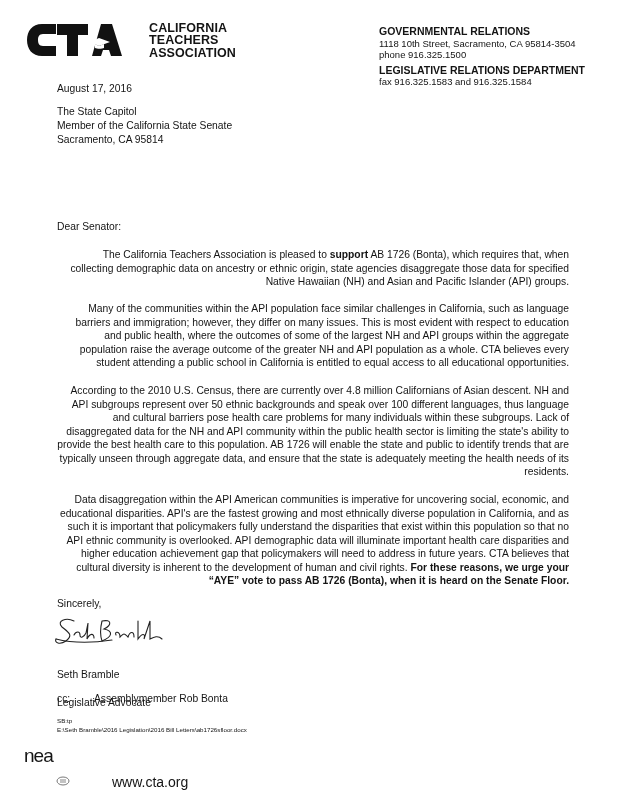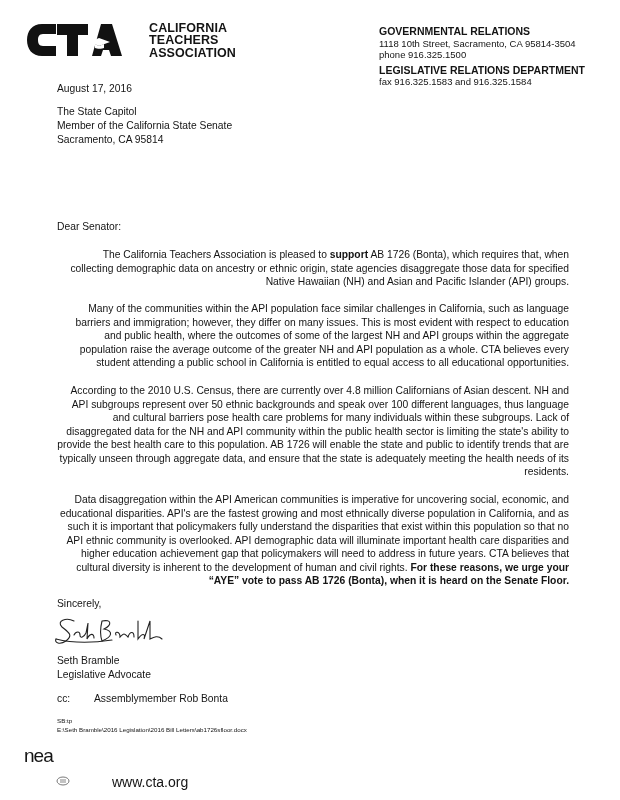--- a/index.html
+++ b/index.html
@@ -31,21 +31,21 @@
     .para { position: absolute; left: 57px; width: 512px; text-align: right; font-size: 10.3px; line-height: 13.5px; }
     .p1 { top: 248px; }
     .p2 { top: 302px; }
     .p3 { top: 384px; }
     .p4 { top: 493px; }
     .para b { font-weight: bold; }
 
     .closing { top: 597px; }
     .signature { position: absolute; left: 52px; top: 613px; width: 120px; height: 36px; }
     .signer { top: 654px; }
-    .signer div { white-space: nowrap; }
+    .signer div { white-space: nowrap; margin-top: 14px; }
     .cc { position: absolute; left: 57px; top: 693px; font-size: 10.3px; display: flex; white-space: nowrap; }
     .cc-label { width: 37px; }
 
     .ref { position: absolute; left: 57px; top: 717px; font-size: 6.2px; line-height: 8.5px; white-space: nowrap; }
 
     .footer-nea { position: absolute; left: 24px; top: 747px; font-family: Liberation Sans, sans-serif; font-size: 19px; letter-spacing: -1px; line-height: 18px; }
     .nea-mark { position: absolute; left: 56px; top: 776px; width: 14px; height: 10px; }
     .footer-url { position: absolute; left: 112px; top: 774px; font-weight: normal; font-size: 14px; }
   </style>
 </head>

